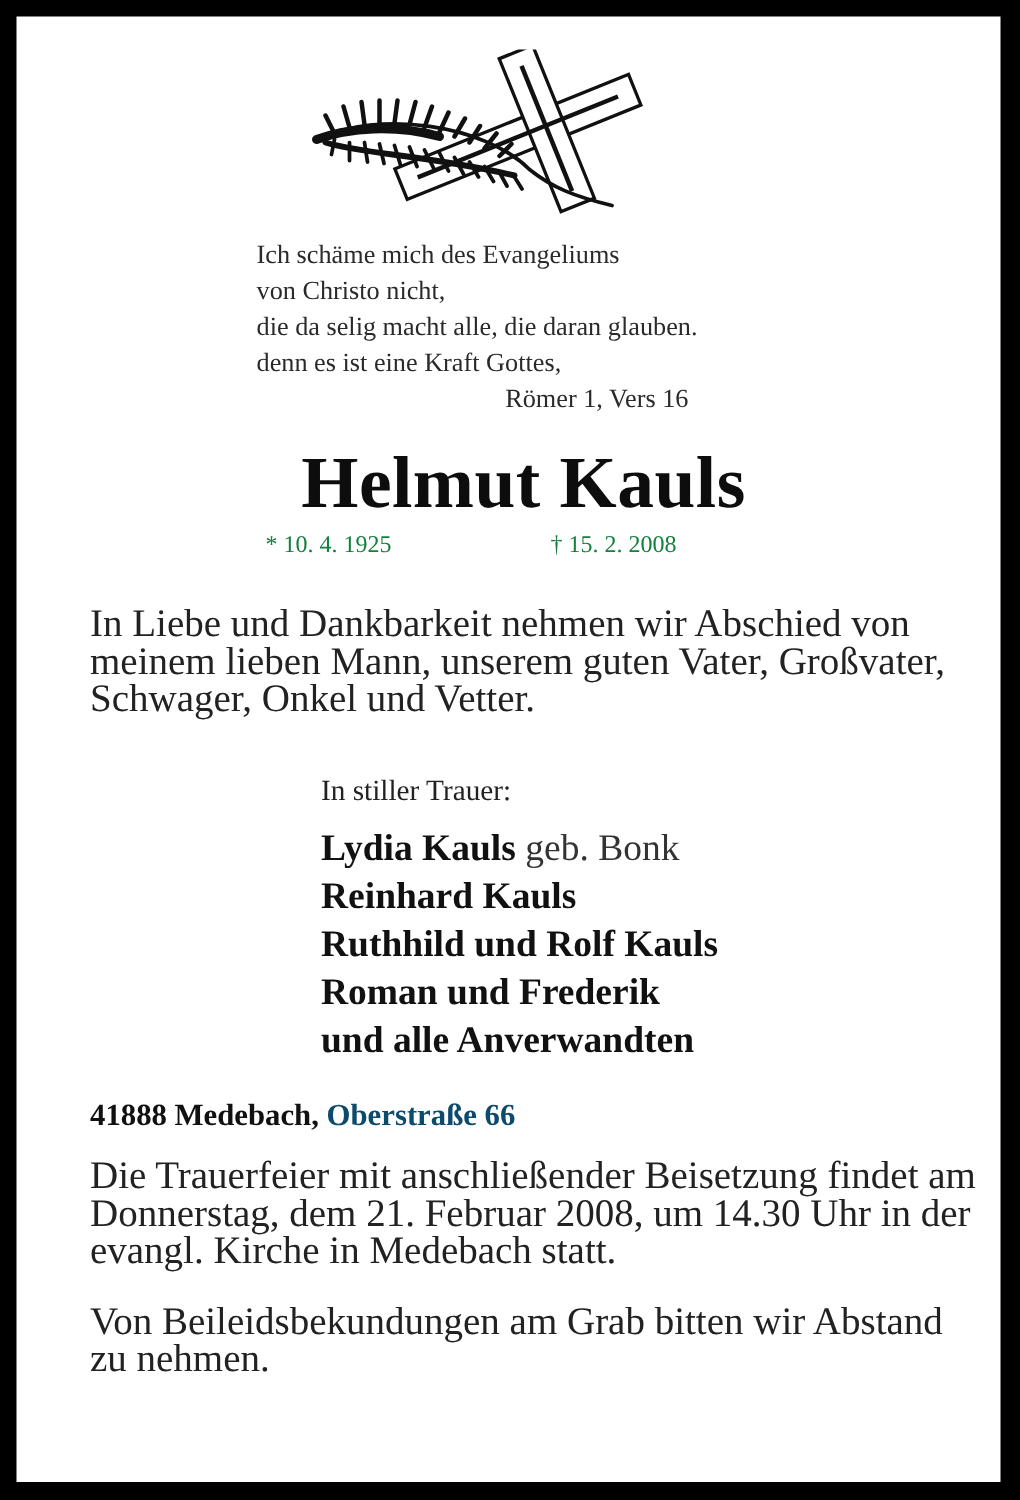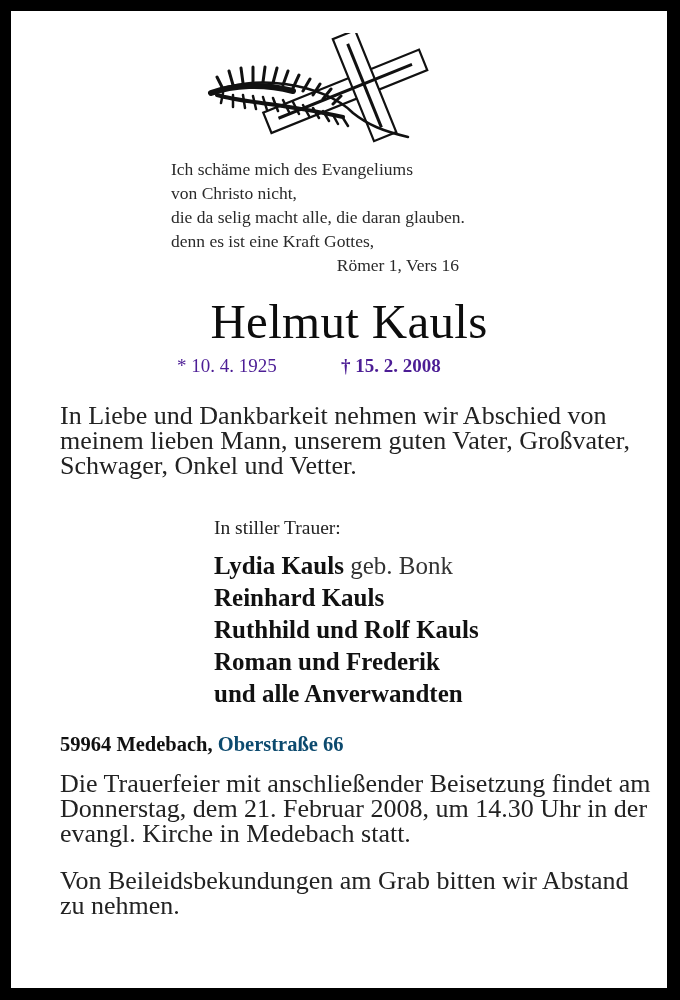--- a/index.html
+++ b/index.html
@@ -30,34 +30,34 @@
       color: #2a2a2a;
     }
     .verse .line { display: block; white-space: nowrap; }
     .verse .ref { display: block; text-align: right; padding-right: 6px; white-space: nowrap; }
     .name {
       position: absolute;
       left: 0; width: 656px;
       top: 282px;
       text-align: center;
       font-size: 49px;
-      font-weight: normal;
+      font-weight: bold;
       color: #0d0d0d;
       letter-spacing: 0.3px;
       padding-left: 20px;
       box-sizing: border-box;
     }
     .dates {
       position: absolute;
       top: 344px;
-      font-size: 19px;
-      color: #4c1d95;
+      font-size: 16px;
+      color: #15803d;
     }
     .dates.birth { left: 166px; }
-    .dates.death { left: 330px; font-weight: bold; }
+    .dates.death { left: 356px; }
     .para {
       position: absolute;
       left: 49px;
       font-size: 26px;
       line-height: 25px;
       color: #222;
     }
     .para .line { display: block; white-space: nowrap; }
     .intro { top: 392px; }
     .mourn-label {
@@ -135,21 +135,21 @@
 
   <div class="mourners">
     <span class="line"><span>Lydia Kauls</span><span class="normal"> geb. Bonk</span></span>
     <span class="line">Reinhard Kauls</span>
     <span class="line">Ruthhild und Rolf Kauls</span>
     <span class="line">Roman und Frederik</span>
     <span class="line">und alle Anverwandten</span>
   </div>
 
   <div class="address">
-    <span class="city">59964 Medebach,</span><span class="street"> Oberstraße 66</span>
+    <span class="city">41888 Medebach,</span><span class="street"> Oberstraße 66</span>
   </div>
 
   <div class="para ceremony">
     <span class="line">Die Trauerfeier mit anschließender Beisetzung findet am</span>
     <span class="line">Donnerstag, dem 21. Februar 2008, um 14.30 Uhr in der</span>
     <span class="line">evangl. Kirche in Medebach statt.</span>
   </div>
 
   <div class="para condolence">
     <span class="line">Von Beileidsbekundungen am Grab bitten wir Abstand</span>

